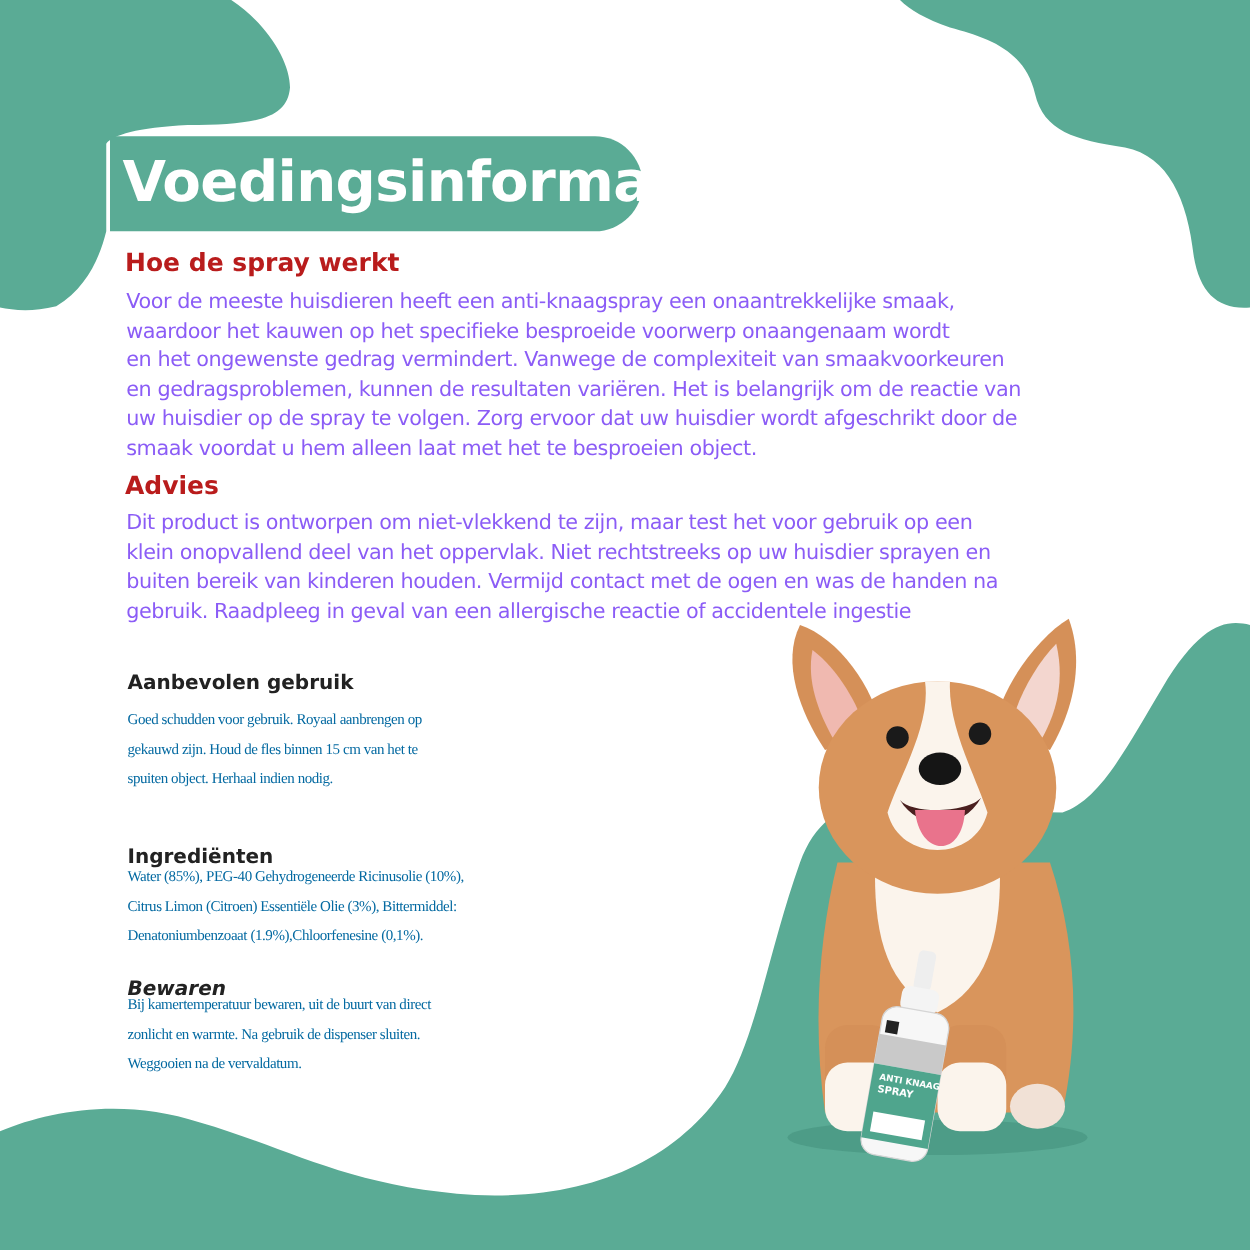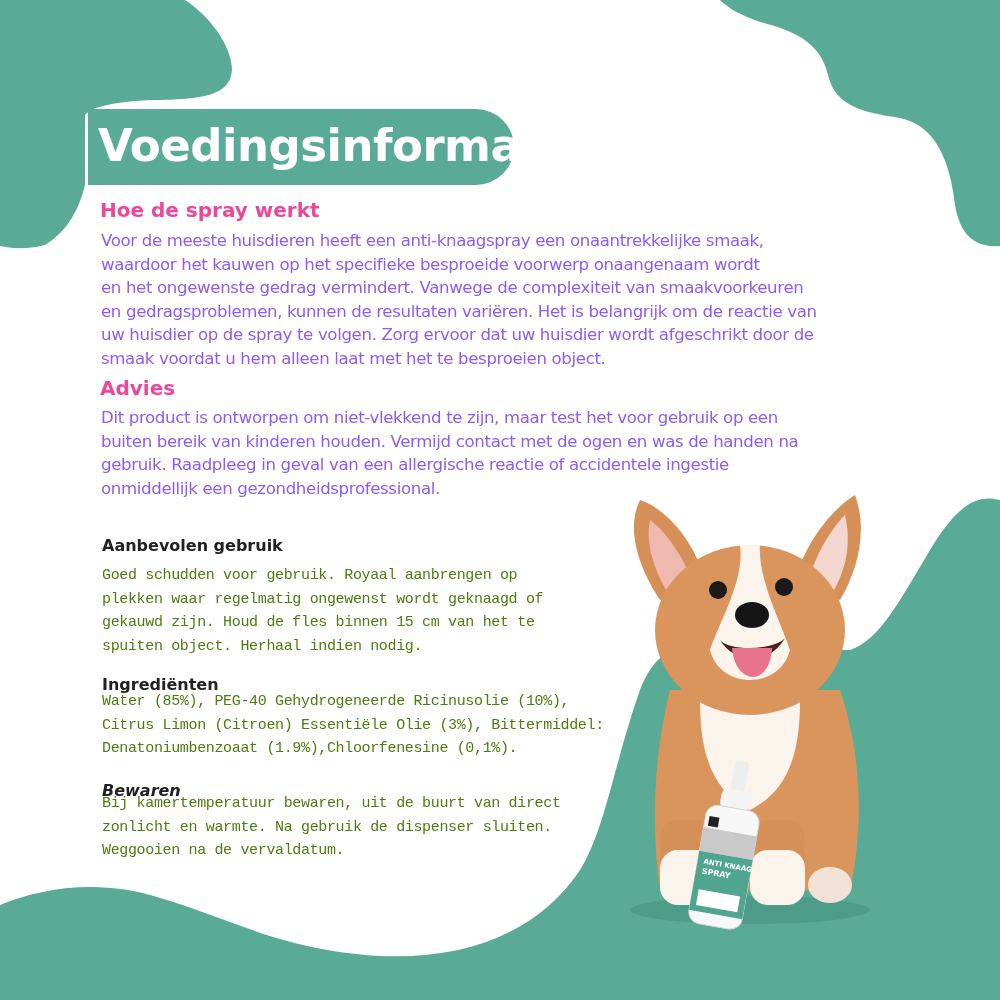--- a/index.html
+++ b/index.html
@@ -1,24 +1,24 @@
 <!DOCTYPE html>
 <html><head>
 <meta charset="utf-8">
 <style>
   html, body { margin: 0; padding: 0; }
   body { width: 1000px; height: 1000px; position: relative; overflow: hidden; background: #ffffff; font-family: "Liberation Sans", "DejaVu Sans", sans-serif; color: #111; }
   .bg { position: absolute; left: 0; top: 0; width: 1000px; height: 1000px; }
   .title-pill { position: absolute; left: 88px; top: 109px; width: 426px; height: 76px; background: #5aab95; border-radius: 0 38px 38px 0; }
   .title { position: absolute; left: 98px; top: 118px; font-family: "DejaVu Sans", sans-serif; font-weight: bold; font-size: 45px; letter-spacing: -0.5px; color: #fff; line-height: 56px; }
-  .h1 { position: absolute; left: 100px; font-family: "DejaVu Sans", sans-serif; font-weight: bold; font-size: 20px; color: #ec4899; }
+  .h1 { position: absolute; left: 100px; font-family: "DejaVu Sans", sans-serif; font-weight: bold; font-size: 20px; color: #b91c1c; }
   .h2 { position: absolute; left: 102px; font-family: "DejaVu Sans", sans-serif; font-weight: bold; font-size: 16px; color: #222; }
   .p { position: absolute; left: 101px; font-family: "DejaVu Sans", sans-serif; font-size: 16.6px; line-height: 23.6px; color: #8b5cf6; margin: 0; letter-spacing: -0.35px; }
   .p span { display: block; white-space: nowrap; }
-  .p2 { position: absolute; left: 102px; font-family: Liberation Mono, monospace; font-size: 15px; line-height: 23.5px; color: #4d7c0f; margin: 0; letter-spacing: -0.35px; }
+  .p2 { position: absolute; left: 102px; font-family: Liberation Serif, serif; font-size: 12px; line-height: 23.5px; color: #0369a1; margin: 0; letter-spacing: -0.35px; }
   .p2 span { display: block; white-space: nowrap; }
   .dog { position: absolute; left: 600px; top: 490px; width: 300px; height: 460px; }
 </style>
 </head>
 <body>
 
 <svg class="bg" viewBox="0 0 1000 1000" xmlns="http://www.w3.org/2000/svg">
 
   <path d="M0,0 L185,0 C215,20 232,50 232,70 C230,95 205,100 150,100 C110,102 90,108 85,115 L85,185 C80,205 70,230 45,245 C25,250 10,248 0,246 Z" fill="#5aab95"></path>
 
@@ -36,29 +36,28 @@
   <span>waardoor het kauwen op het specifieke besproeide voorwerp onaangenaam wordt</span>
   <span>en het ongewenste gedrag vermindert. Vanwege de complexiteit van smaakvoorkeuren</span>
   <span>en gedragsproblemen, kunnen de resultaten variëren. Het is belangrijk om de reactie van</span>
   <span>uw huisdier op de spray te volgen. Zorg ervoor dat uw huisdier wordt afgeschrikt door de</span>
   <span>smaak voordat u hem alleen laat met het te besproeien object.</span>
 </div>
 
 <div class="h1" style="top:376px;">Advies</div>
 <div class="p" style="top:406px;">
   <span>Dit product is ontworpen om niet-vlekkend te zijn, maar test het voor gebruik op een</span>
+  <span>klein onopvallend deel van het oppervlak. Niet rechtstreeks op uw huisdier sprayen en</span>
   <span>buiten bereik van kinderen houden. Vermijd contact met de ogen en was de handen na</span>
   <span>gebruik. Raadpleeg in geval van een allergische reactie of accidentele ingestie</span>
-  <span>onmiddellijk een gezondheidsprofessional.</span>
 </div>
 
 <div class="h2" style="top:536px;">Aanbevolen gebruik</div>
 <div class="p2" style="top:564px;">
   <span>Goed schudden voor gebruik. Royaal aanbrengen op</span>
-  <span>plekken waar regelmatig ongewenst wordt geknaagd of</span>
   <span>gekauwd zijn. Houd de fles binnen 15 cm van het te</span>
   <span>spuiten object. Herhaal indien nodig.</span>
 </div>
 
 <div class="h2" style="top:675px;">Ingrediënten</div>
 <div class="p2" style="top:690px;">
   <span>Water (85%), PEG-40 Gehydrogeneerde Ricinusolie (10%),</span>
   <span>Citrus Limon (Citroen) Essentiële Olie (3%), Bittermiddel:</span>
   <span>Denatoniumbenzoaat (1.9%),Chloorfenesine (0,1%).</span>
 </div>

